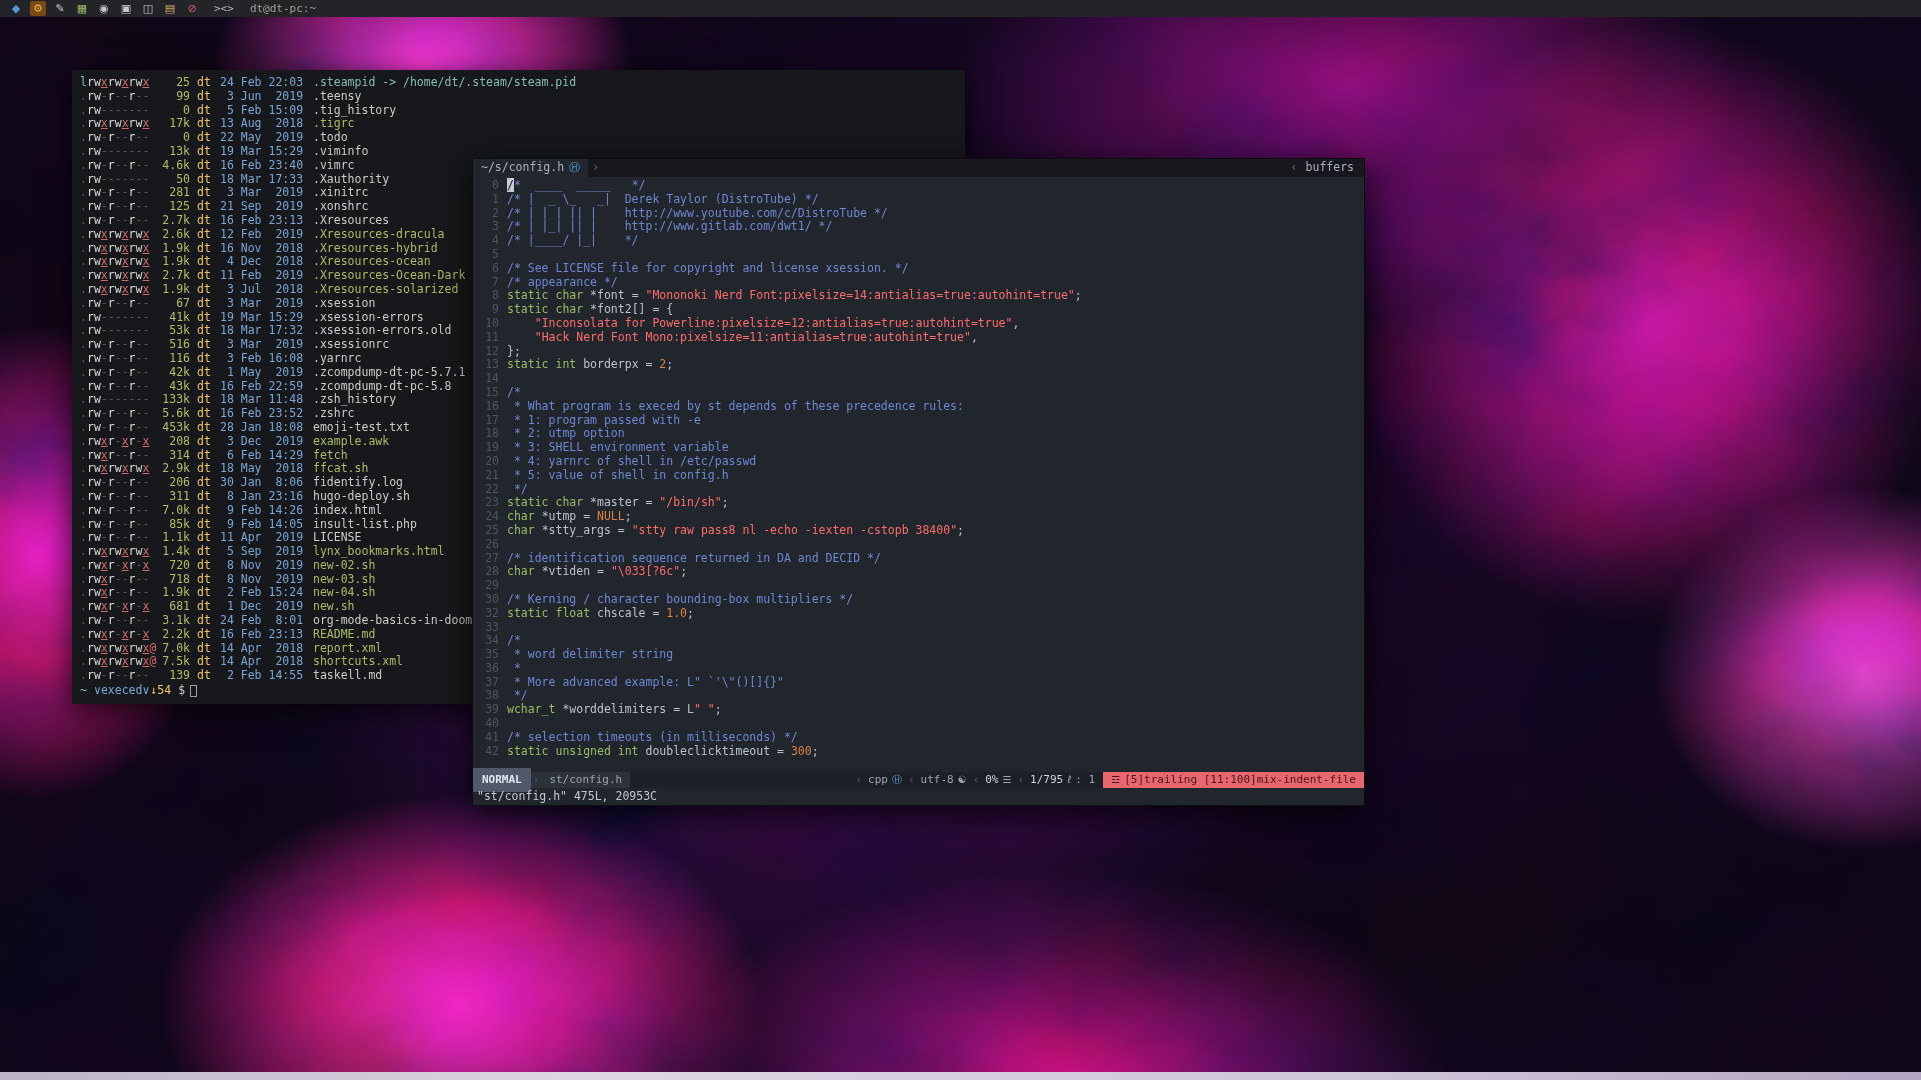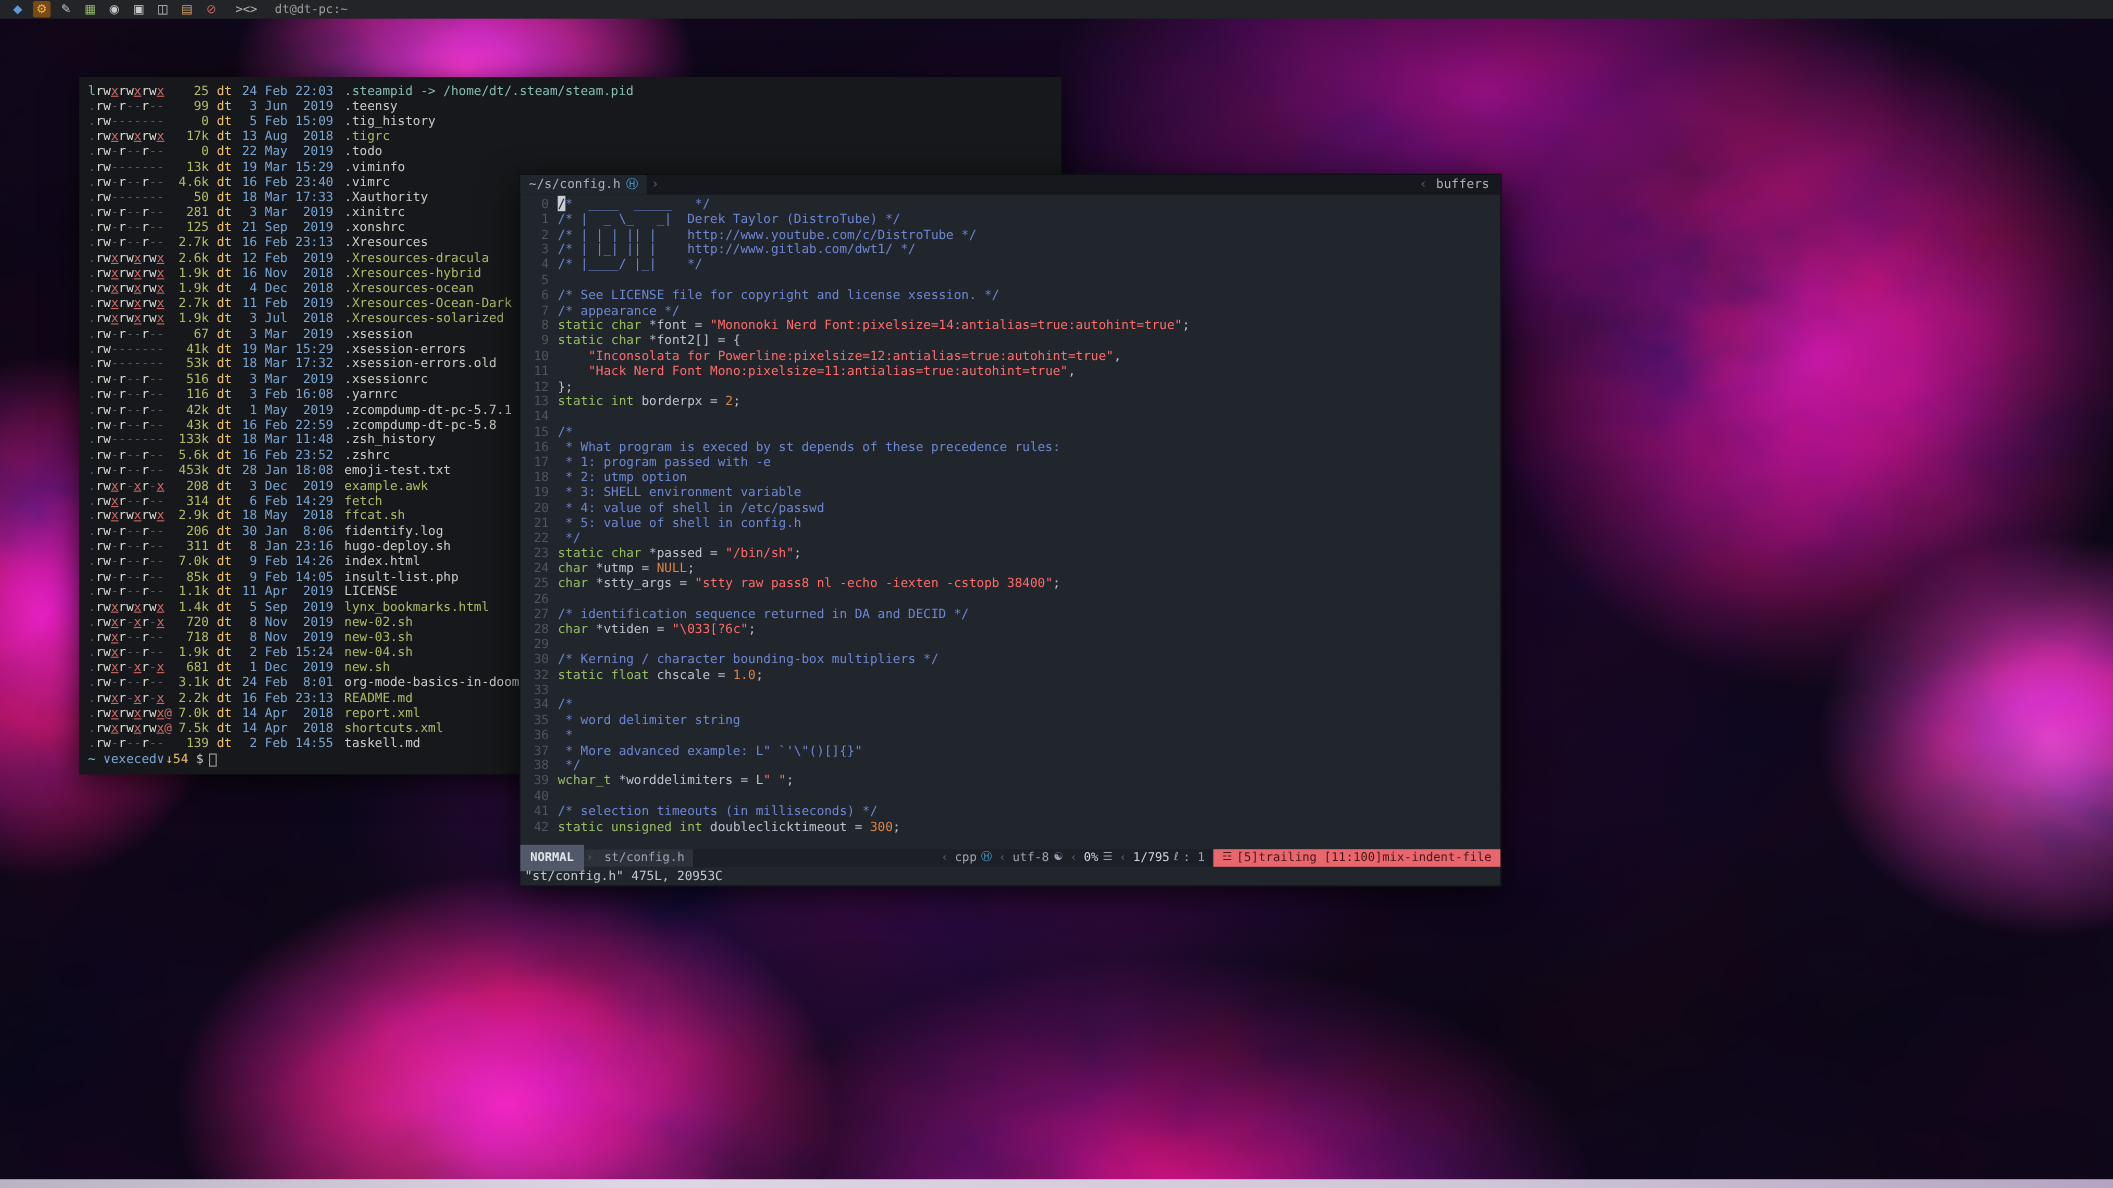--- a/index.html
+++ b/index.html
@@ -207,24 +207,24 @@
       <div class="cline"><span class="ln">10</span><span class="ctext"><span class="txt">    </span><span class="str">"Inconsolata for Powerline:pixelsize=12:antialias=true:autohint=true"</span><span class="txt">,</span></span></div>
       <div class="cline"><span class="ln">11</span><span class="ctext"><span class="txt">    </span><span class="str">"Hack Nerd Font Mono:pixelsize=11:antialias=true:autohint=true"</span><span class="txt">,</span></span></div>
       <div class="cline"><span class="ln">12</span><span class="ctext"><span class="txt">};</span></span></div>
       <div class="cline"><span class="ln">13</span><span class="ctext"><span class="kw">static int </span><span class="txt">borderpx = </span><span class="num">2</span><span class="txt">;</span></span></div>
       <div class="cline"><span class="ln">14</span><span class="ctext"></span></div>
       <div class="cline"><span class="ln">15</span><span class="ctext"><span class="com">/*</span></span></div>
       <div class="cline"><span class="ln">16</span><span class="ctext"><span class="com"> * What program is execed by st depends of these precedence rules:</span></span></div>
       <div class="cline"><span class="ln">17</span><span class="ctext"><span class="com"> * 1: program passed with -e</span></span></div>
       <div class="cline"><span class="ln">18</span><span class="ctext"><span class="com"> * 2: utmp option</span></span></div>
       <div class="cline"><span class="ln">19</span><span class="ctext"><span class="com"> * 3: SHELL environment variable</span></span></div>
-      <div class="cline"><span class="ln">20</span><span class="ctext"><span class="com"> * 4: value of shell in /etc/passwd</span></span></div>
+      <div class="cline"><span class="ln">20</span><span class="ctext"><span class="com"> * 4: yarnrc of shell in /etc/passwd</span></span></div>
       <div class="cline"><span class="ln">21</span><span class="ctext"><span class="com"> * 5: value of shell in config.h</span></span></div>
       <div class="cline"><span class="ln">22</span><span class="ctext"><span class="com"> */</span></span></div>
-      <div class="cline"><span class="ln">23</span><span class="ctext"><span class="kw">static char </span><span class="txt">*passed = </span><span class="str">"/bin/sh"</span><span class="txt">;</span></span></div>
+      <div class="cline"><span class="ln">23</span><span class="ctext"><span class="kw">static char </span><span class="txt">*master = </span><span class="str">"/bin/sh"</span><span class="txt">;</span></span></div>
       <div class="cline"><span class="ln">24</span><span class="ctext"><span class="kw">char </span><span class="txt">*utmp = </span><span class="num">NULL</span><span class="txt">;</span></span></div>
       <div class="cline"><span class="ln">25</span><span class="ctext"><span class="kw">char </span><span class="txt">*stty_args = </span><span class="str">"stty raw pass8 nl -echo -iexten -cstopb 38400"</span><span class="txt">;</span></span></div>
       <div class="cline"><span class="ln">26</span><span class="ctext"></span></div>
       <div class="cline"><span class="ln">27</span><span class="ctext"><span class="com">/* identification sequence returned in DA and DECID */</span></span></div>
       <div class="cline"><span class="ln">28</span><span class="ctext"><span class="kw">char </span><span class="txt">*vtiden = </span><span class="str">"\033[?6c"</span><span class="txt">;</span></span></div>
       <div class="cline"><span class="ln">29</span><span class="ctext"></span></div>
       <div class="cline"><span class="ln">30</span><span class="ctext"><span class="com">/* Kerning / character bounding-box multipliers */</span></span></div>
       <div class="cline"><span class="ln">32</span><span class="ctext"><span class="kw">static float </span><span class="txt">chscale = </span><span class="num">1.0</span><span class="txt">;</span></span></div>
       <div class="cline"><span class="ln">33</span><span class="ctext"></span></div>
       <div class="cline"><span class="ln">34</span><span class="ctext"><span class="com">/*</span></span></div>

